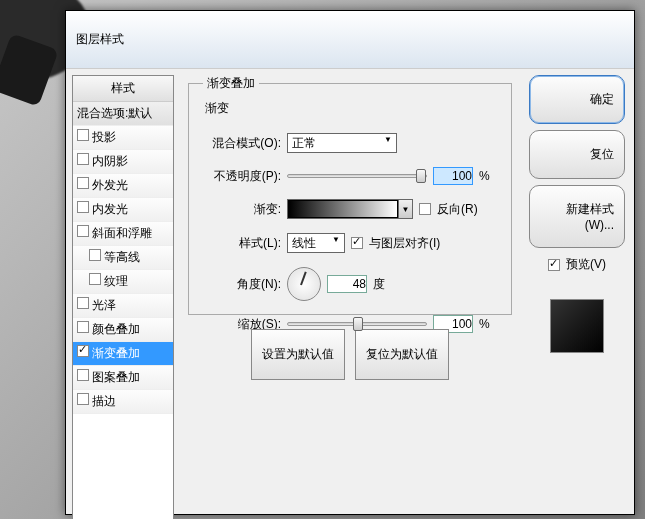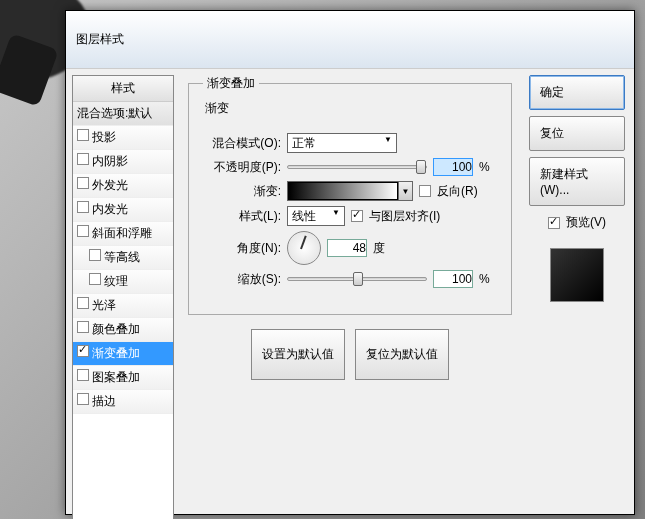--- a/index.html
+++ b/index.html
@@ -16,34 +16,34 @@
 .left-item{padding:3px 4px;border-bottom:1px solid #eee;background:linear-gradient(#fdfdfd,#f0f0f0);display:flex;gap:3px}
 .left-item.sub{padding-left:16px}
 .left-item.blend{background:linear-gradient(#f0f0f0,#e0e0e0)}
 .left-item.sel{background:#3399ff;color:#fff}
 .cb{width:12px;height:12px;border:1px solid #888;background:#fff;display:inline-block;position:relative}
 .cb.ck::after{content:"✓";position:absolute;top:-3px;left:0;font-size:11px;color:#000}
 .left-item.sel .cb.ck::after{color:#000}
 .mid{flex:1;position:relative}
 fieldset{border:1px solid #aaa;padding:10px 14px 14px;height:240px}
 legend{padding:0 4px}
-.row{display:flex;align-items:center;margin:5px 0;gap:6px}
+.row{display:flex;align-items:center;margin:14px 0;gap:6px}
 .lbl{width:78px;text-align:right}
 .dd{border:1px solid #666;background:#fff;padding:1px 4px;height:20px;display:inline-flex;align-items:flex-start;justify-content:space-between}
 .dd .car{font-size:8px}
 .slider{height:4px;background:linear-gradient(#ccc,#eee);border:1px solid #999;position:relative;border-radius:2px}
 .thumb{position:absolute;width:10px;height:14px;background:linear-gradient(#f8f8f8,#ccc);border:1px solid #666;border-radius:2px;top:-6px}
 .num{width:40px;height:18px;border:1px solid #7a9;background:#fff;text-align:right;display:inline-block;line-height:16px}
 .num.sel{background:#cde8ff;border:1px solid #3399ff}
 .grad{width:110px;height:18px;border:1px solid #000;background:linear-gradient(90deg,#000,#fff);display:inline-block}
 .gradwrap{display:inline-flex;border:1px solid #666}
 .gradbtn{width:14px;height:18px;background:linear-gradient(#f0f0f0,#ccc);border-left:1px solid #666;display:flex;align-items:center;justify-content:center;font-size:8px}
 .dial{width:34px;height:34px;border:1px solid #888;border-radius:50%;background:radial-gradient(#fff,#ddd);position:relative}
 .dial::after{content:"";position:absolute;width:2px;height:14px;background:#333;left:12px;top:3px;transform-origin:bottom;transform:rotate(20deg)}
-.btn{background:linear-gradient(#fdfdfd,#e0e0e0);border:1px solid #888;border-radius:2px;padding:8px 10px;cursor:pointer;width:96px;text-align:left;display:block}
+.btn{background:linear-gradient(#fdfdfd,#e0e0e0);border:1px solid #888;border-radius:10px;padding:15px 10px;cursor:pointer;width:96px;text-align:right;display:block}
 .right{width:102px;display:flex;flex-direction:column;gap:6px;align-items:center}
 .btn.ok{border:1px solid #3b7ac4;box-shadow:inset 0 0 0 1px #8cb8e8}
 .prev-sw{width:54px;height:54px;border:1px solid #888;background:linear-gradient(135deg,#333,#000);margin-top:6px}
 .btnrow{display:flex;gap:10px;justify-content:center;margin-top:14px}
 .mbtn{background:linear-gradient(#fdfdfd,#e0e0e0);border:1px solid #888;border-radius:0;padding:16px 10px}
 </style>
 </head>
 <body>
 
 <div class="bg-ob"></div>

